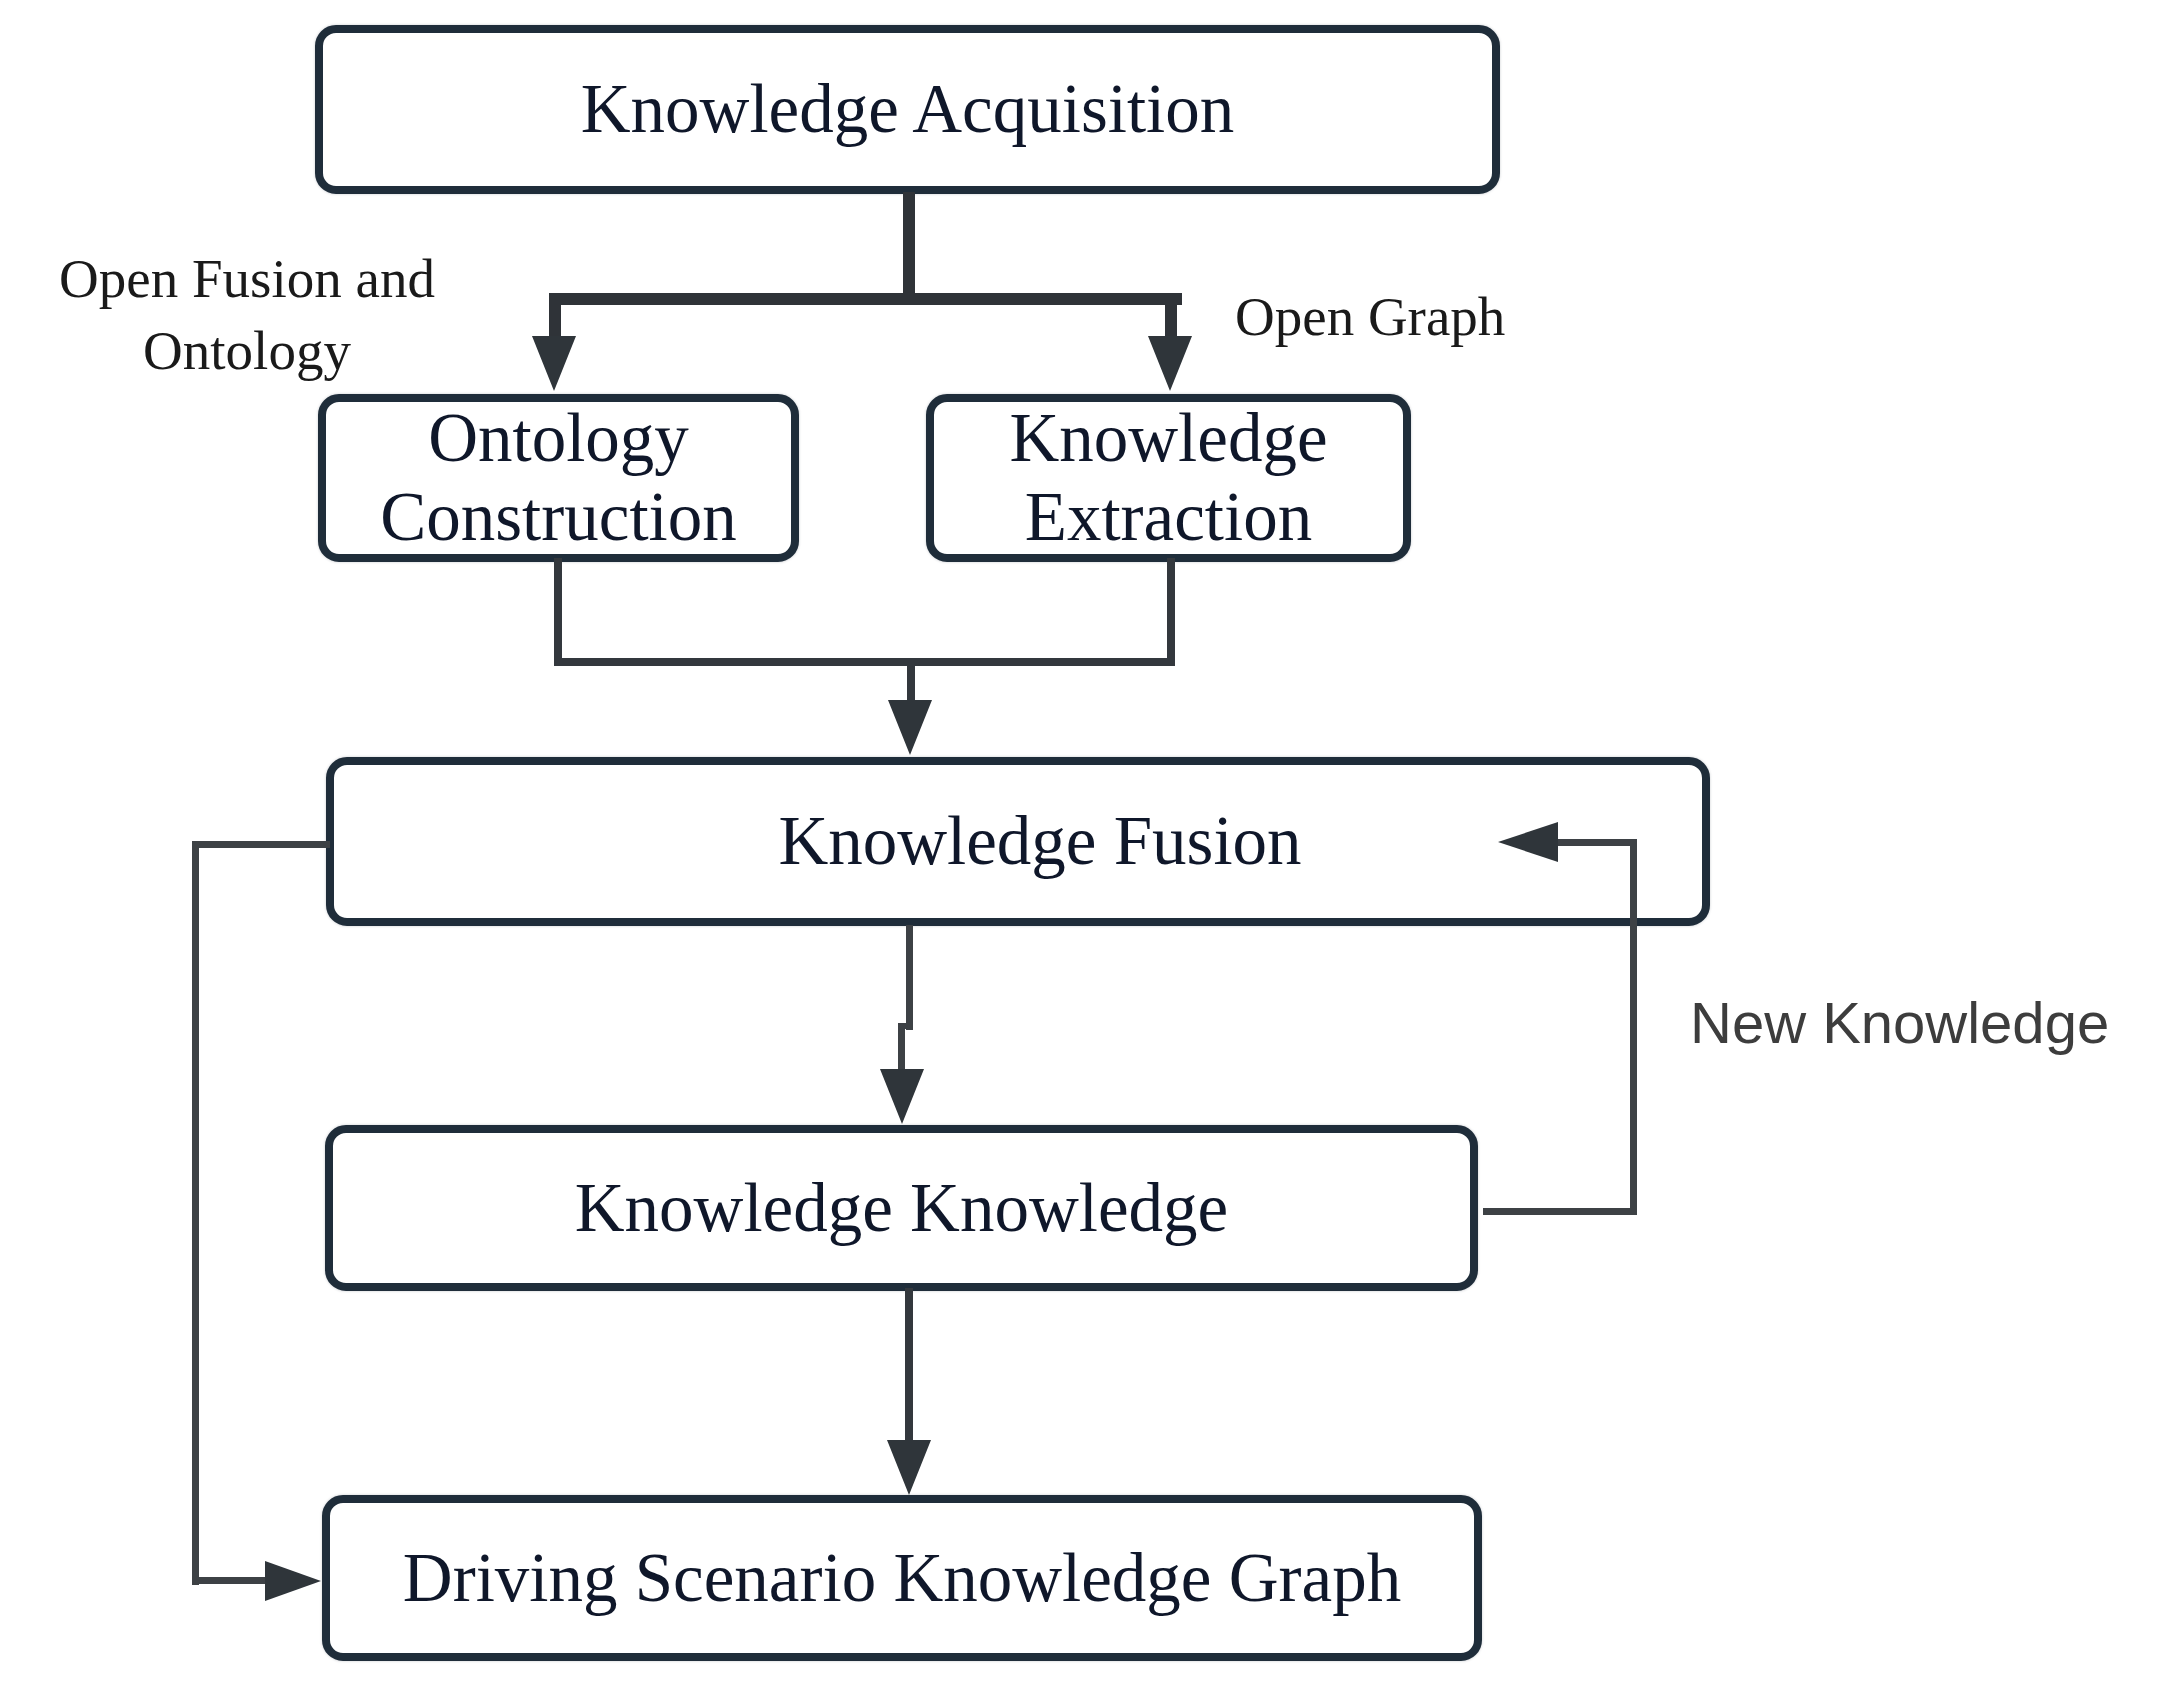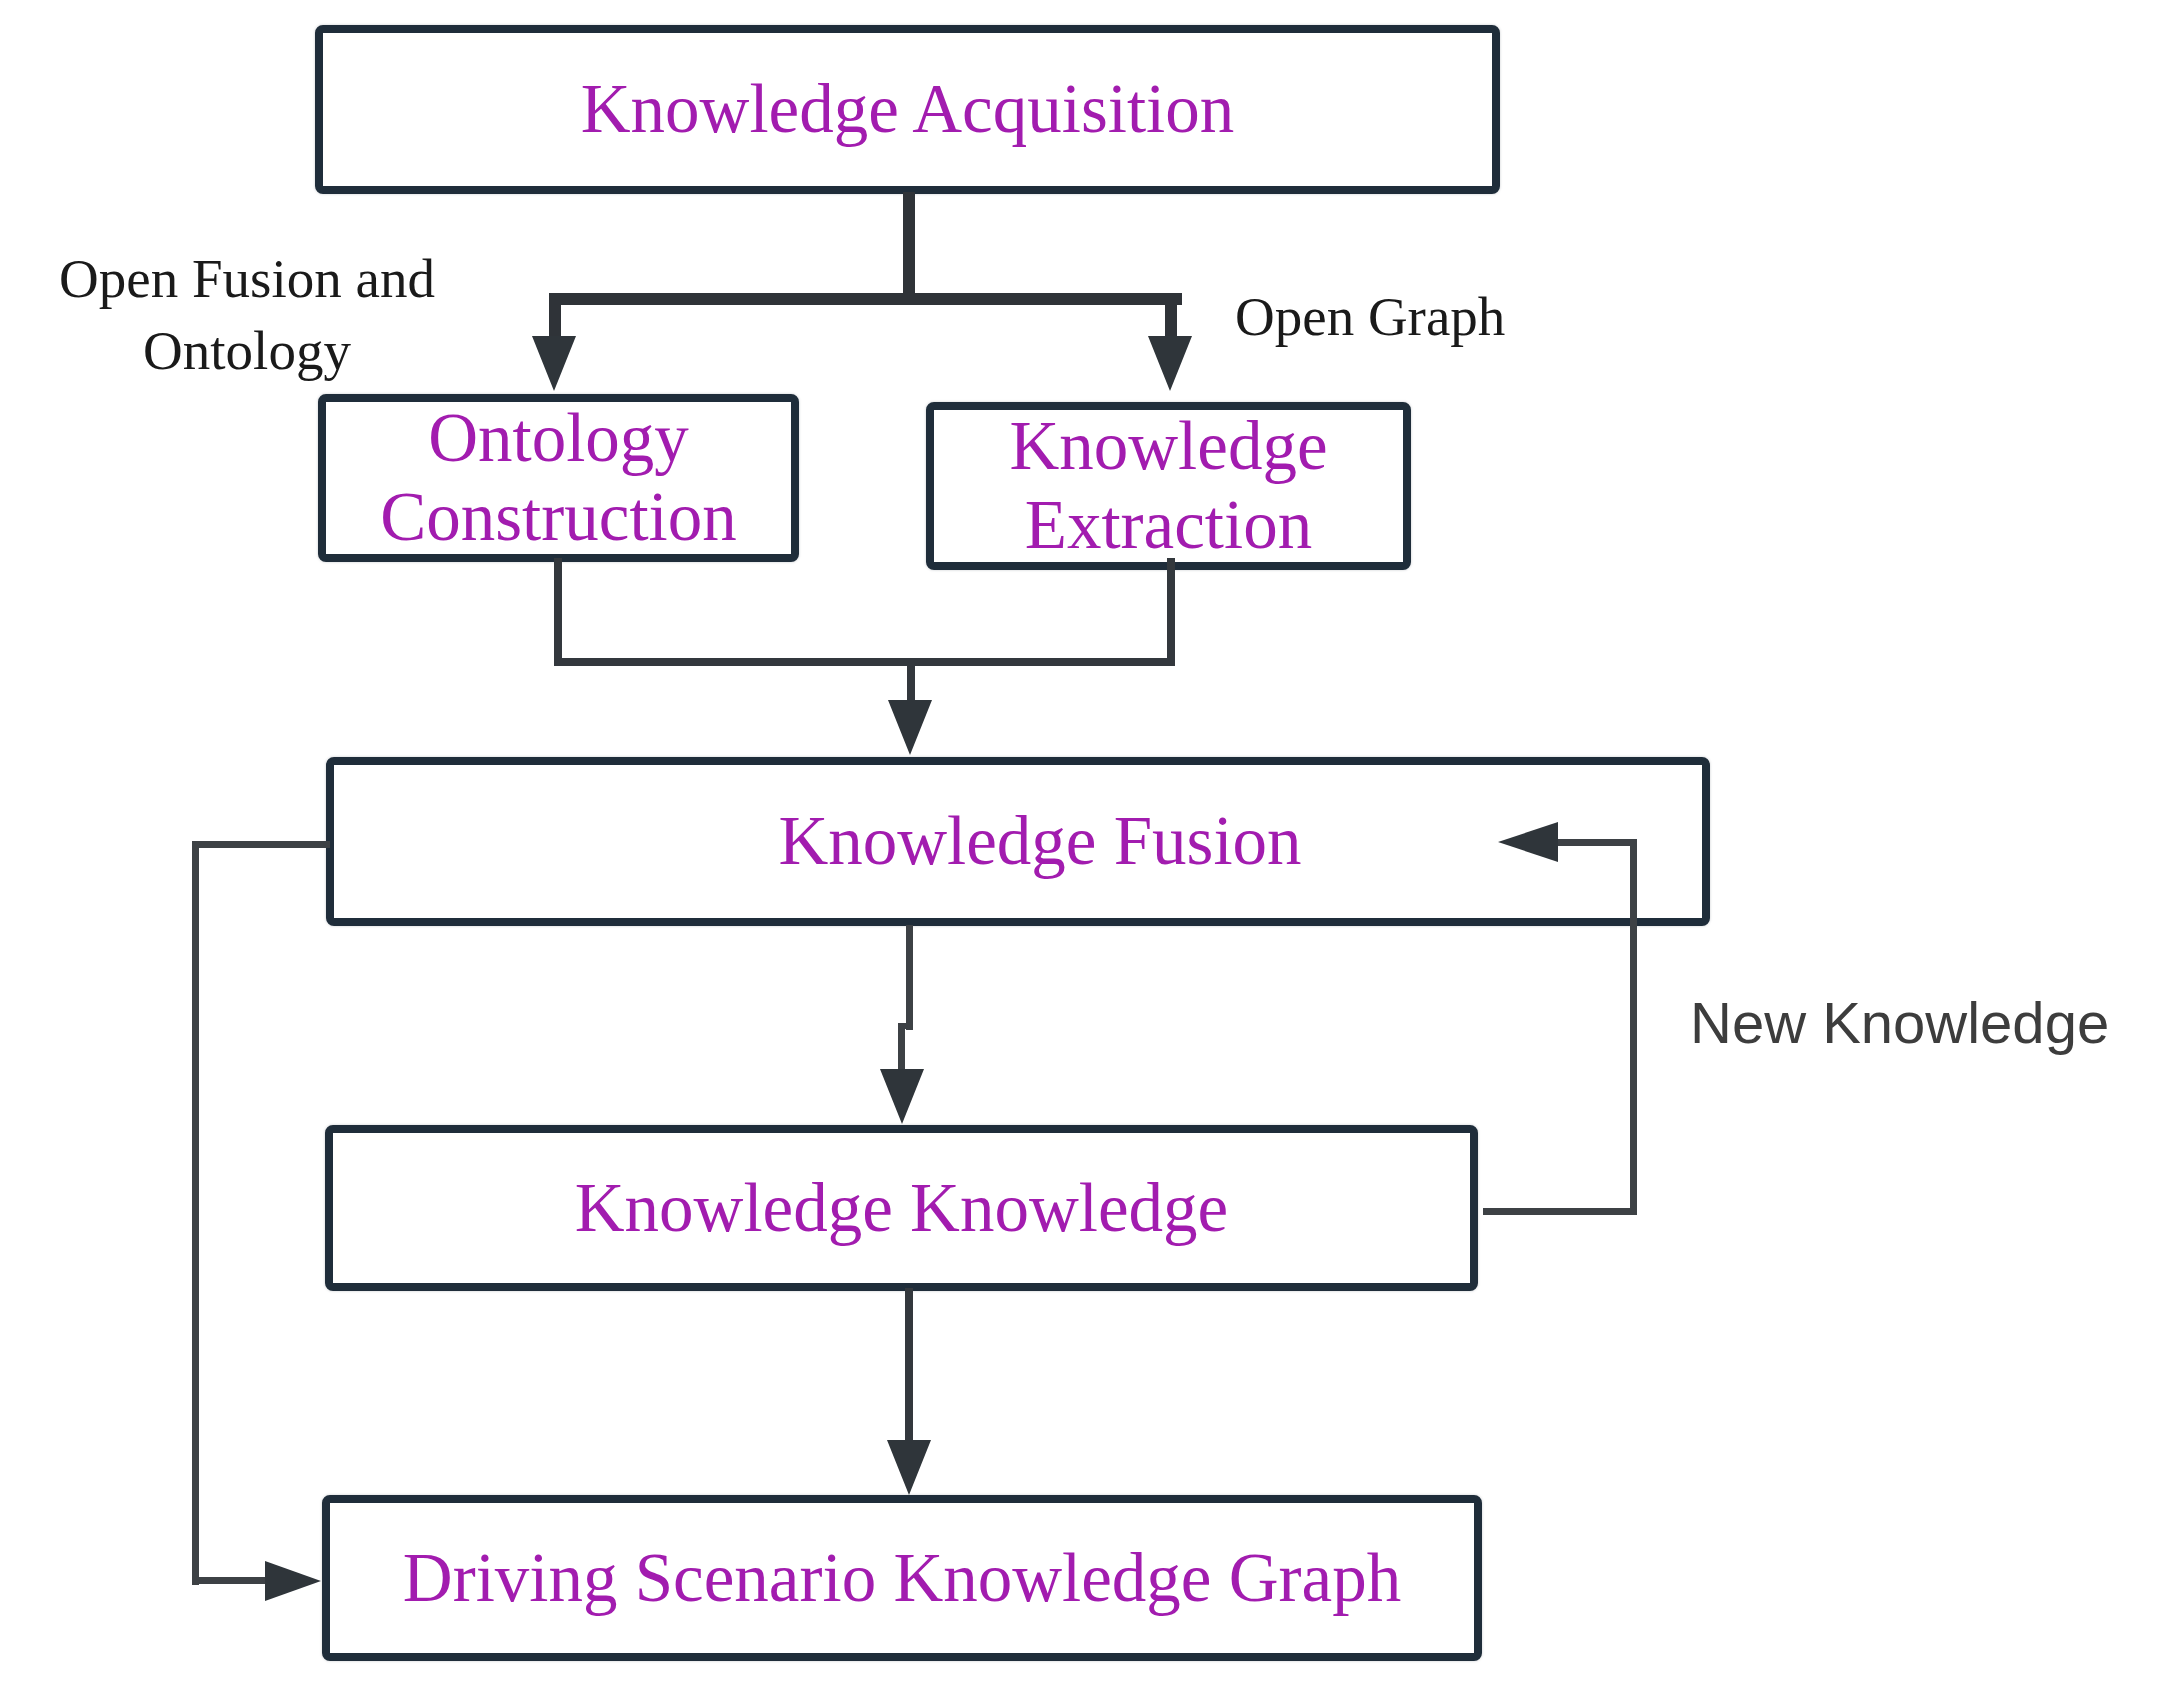--- a/index.html
+++ b/index.html
@@ -9,32 +9,32 @@
     background:#ffffff;
     font-family:"Liberation Serif","DejaVu Serif",serif;
     overflow:hidden;
   }
   
   .node{
     position:absolute;
     box-sizing:border-box;
     background:#ffffff;
     border:8.8px solid #1f2d3a;
-    border-radius:8px;
+    border-radius:21px;
     display:flex;align-items:center;justify-content:center;
     text-align:center;
-    color:#a21caf;
+    color:#0f172a;
     font-size:69px;
     line-height:1.14;
     white-space:pre-line;
     box-shadow:0 0 2.6px rgba(30,45,58,.25);
   }
   #node-ka{left:315px;top:25px;width:1185px;height:169px;}
   #node-oc{left:318px;top:394px;width:481px;height:168px;}
-  #node-ke{left:926px;top:394px;width:485px;height:168px;margin-top:8px;}
+  #node-ke{left:926px;top:394px;width:485px;height:168px;}
   #node-kf{left:326px;top:757px;width:1384px;height:169px;padding-left:44px;}
   #node-ki{left:325px;top:1125px;width:1153px;height:166px;}
   #node-dskg{left:322px;top:1495px;width:1160px;height:166px;text-align:center;}
 
   
   .edge{position:absolute;background:#33383d;}
   .edge.thick{background:#2f3338;}
   .edge.thin{background:#3d4145;}
 
   

